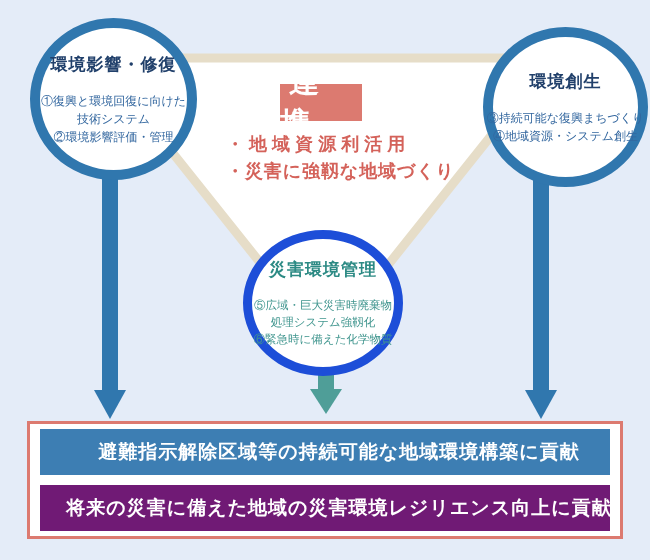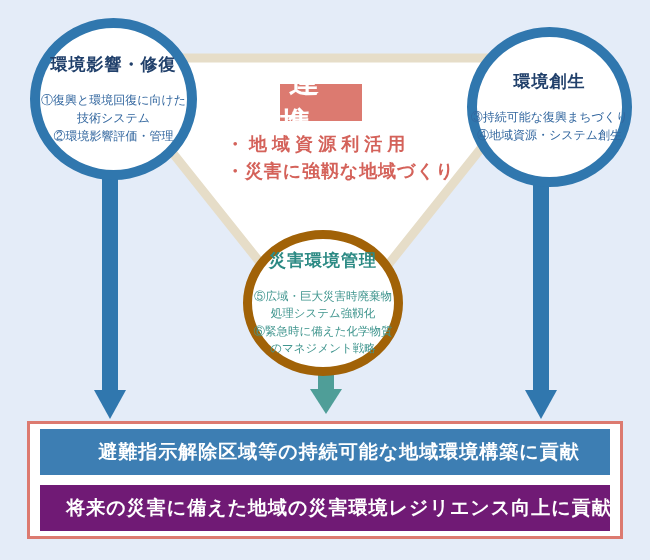--- a/index.html
+++ b/index.html
@@ -9,30 +9,30 @@
     position:relative;width:650px;height:560px;background:#e4ecf8;overflow:hidden;
   }
   .layer-svg{position:absolute;left:0;top:0;z-index:1;}
   
   .node{
     position:absolute;z-index:2;background:#fff;border-radius:50%;
     display:flex;flex-direction:column;align-items:center;justify-content:center;
     text-align:center;
   }
   .node-blue{border:10px solid #3077ae;}
-  .node-teal{border:9px solid #a16207;}
+  .node-teal{border:9px solid #1d4ed8;}
   .node-title{font-weight:bold;white-space:nowrap;}
   .node-title-blue{color:#21406b;font-size:17px;letter-spacing:1px;}
   .node-title-teal{color:#2c8a84;font-size:17px;letter-spacing:1px;}
-  .node-items{margin-top:16px;line-height:1.5;font-family:Liberation Mono, monospace;}
+  .node-items{margin-top:16px;line-height:1.5;}
   .node-items span{display:block;white-space:nowrap;}
   .items-blue{color:#33679f;font-size:12px;}
   .items-teal{color:#41968f;font-size:11.5px;}
   #circle-impact{left:30px;top:18px;width:167px;height:162px;}
-  #circle-creation{left:467px;top:27px;width:165px;height:160px;}
+  #circle-creation{left:483px;top:27px;width:165px;height:160px;}
   #circle-management{left:243px;top:230px;width:160px;height:146px;}
   
   .renkei-box{
     position:absolute;z-index:2;left:280px;top:84px;width:82px;height:37px;
     background:#dc7a70;color:#fff;font-weight:bold;font-size:30px;
     display:flex;align-items:center;justify-content:center;
     letter-spacing:0.3em;text-indent:0.3em;
   }
   .renkei-bullets{
     position:absolute;z-index:2;left:226px;top:131px;
@@ -95,21 +95,20 @@
       <span>④地域資源・システム創生</span>
     </div>
   </div>
 
   <div class="node node-teal" id="circle-management">
     <div class="node-title node-title-teal">災害環境管理</div>
     <div class="node-items items-teal">
       <span>⑤広域・巨大災害時廃棄物</span>
       <span>処理システム強靱化</span>
       <span>⑥緊急時に備えた化学物質</span>
-      <span>のマネジメント戦略</span>
     </div>
   </div>
 
   <div class="renkei-box">連携</div>
   <div class="renkei-bullets">
     <span class="bullet-1">・地域資源利活用</span>
     <span class="bullet-2">・災害に強靱な地域づくり</span>
   </div>
 
   <div class="banner-box">

